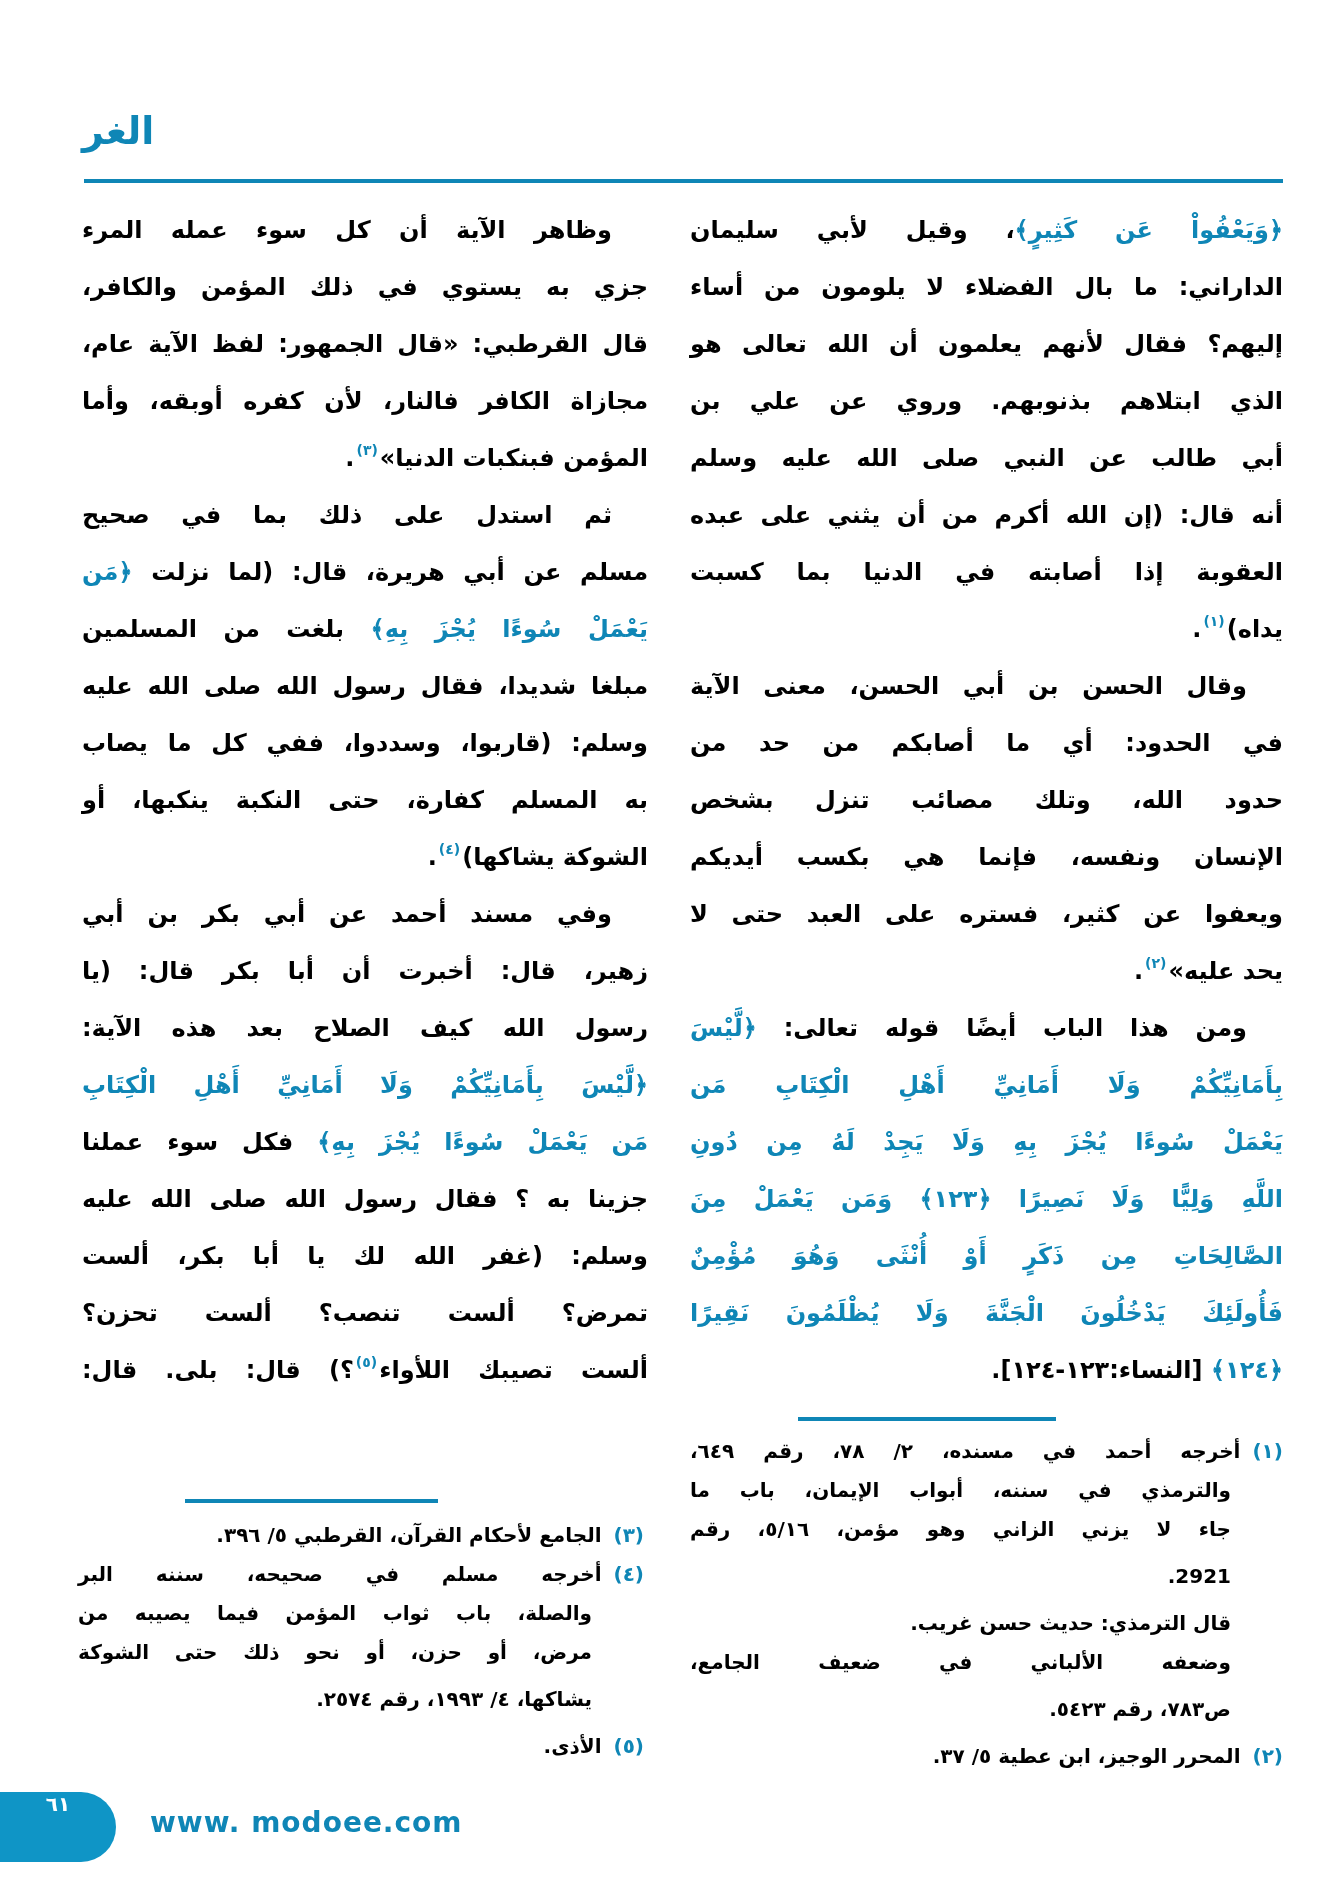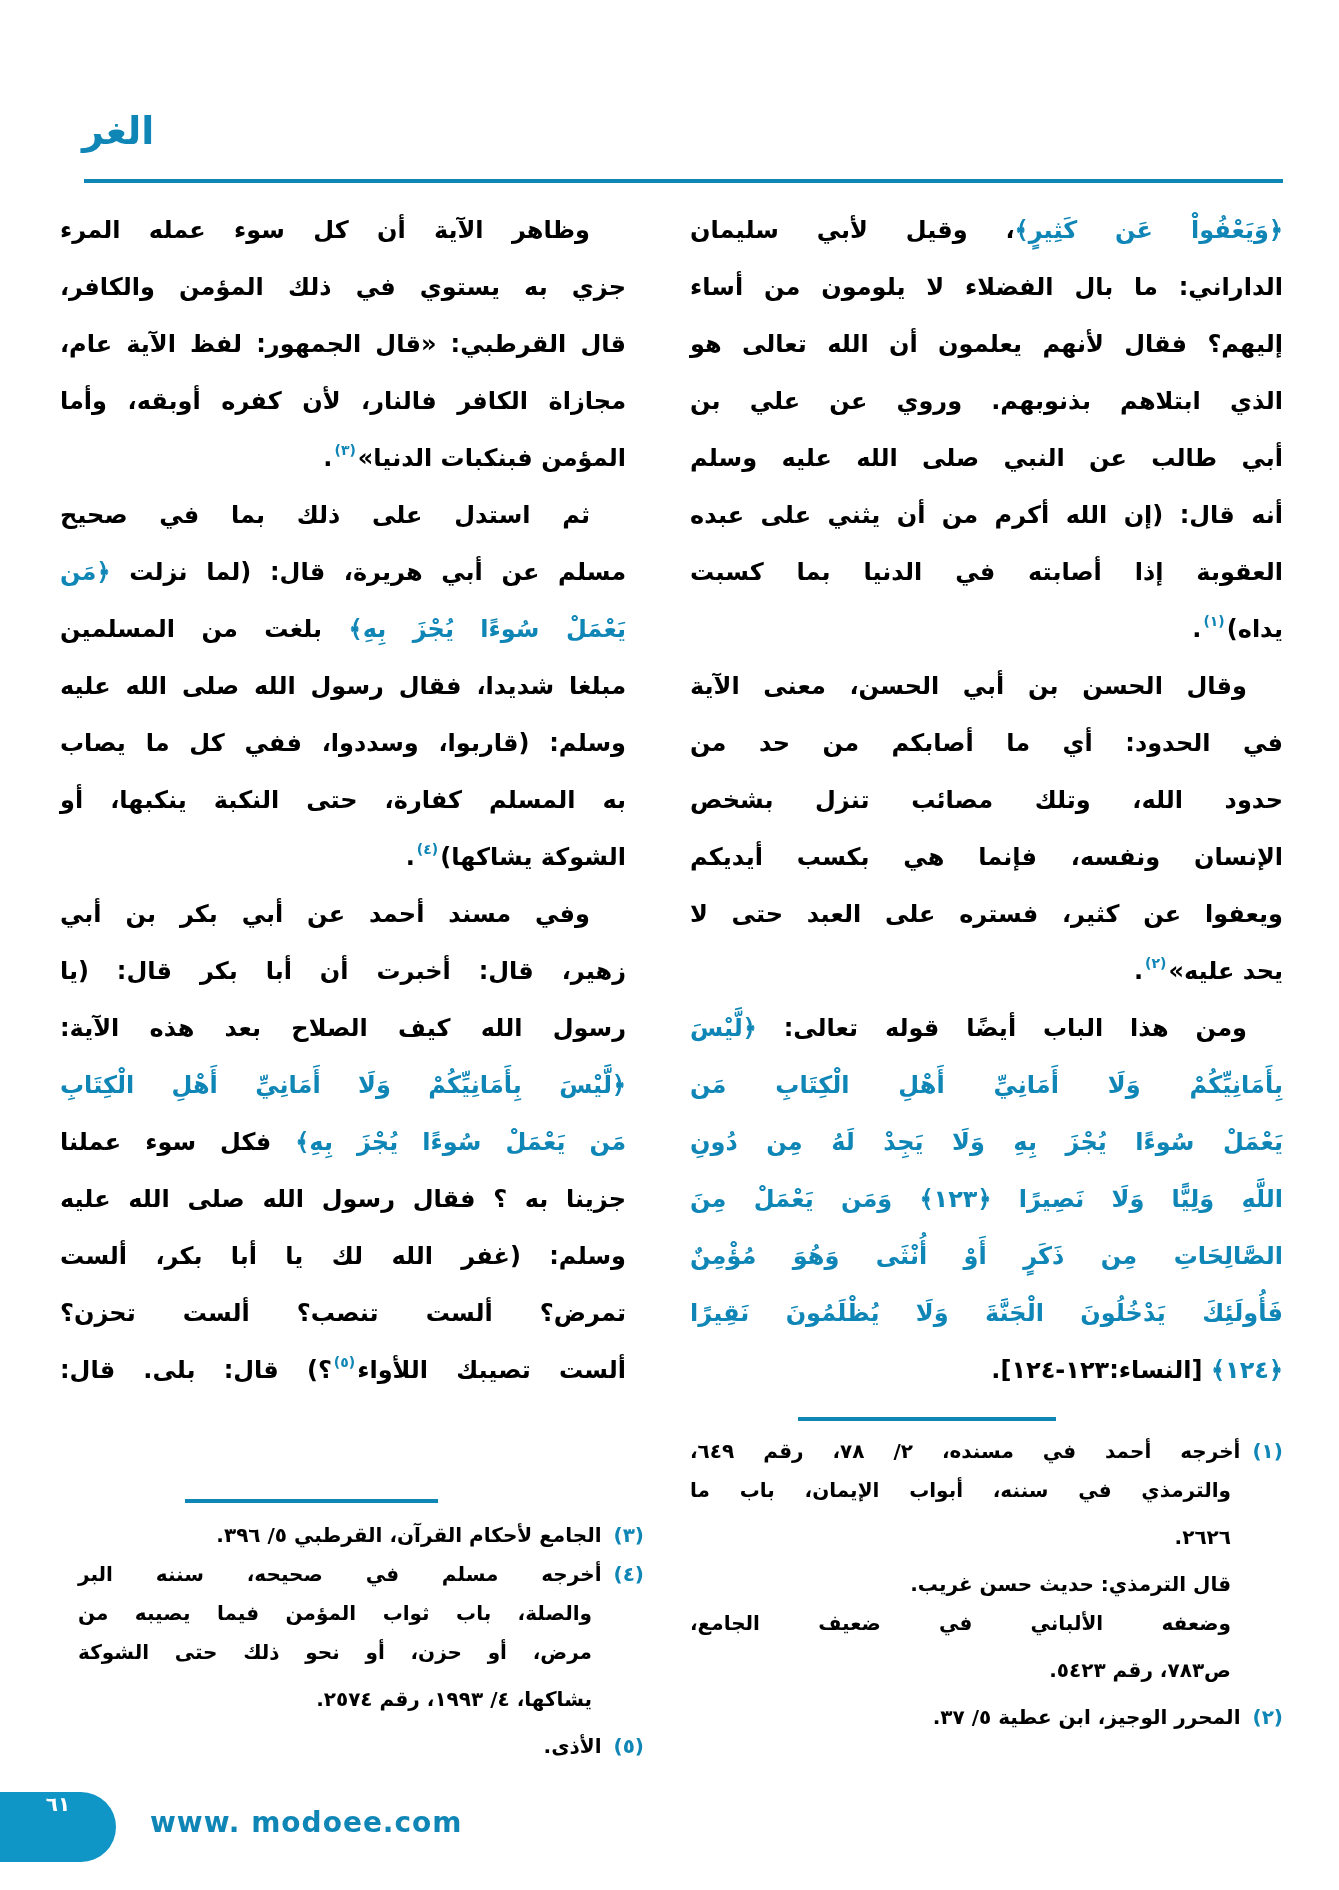--- a/index.html
+++ b/index.html
@@ -28,21 +28,21 @@
     position:absolute;top:179px;left:84px;
     width:1199px;height:4px;
     background:var(--accent);
   }
   .col{
     position:absolute;top:202px;
     direction:rtl;
     color:var(--ink);
   }
   #col-right{left:690px;width:593px;}
-  #col-left{left:60px;width:566px;}
+  #col-left{left:82px;width:566px;}
   .line{
     height:57px;line-height:57px;
     font-size:24px;font-weight:bold;
     white-space:nowrap;
     text-align:justify;
     text-align-last:justify;
     text-justify:inter-word;
   }
   .line.end{text-align-last:right;}
   .line.indent{padding-right:36px;}
@@ -142,21 +142,22 @@
       <div class="line"><span>تمرض؟ ألست تنصب؟ ألست تحزن؟</span></div>
       <div class="line"><span>ألست تصيبك اللأواء</span><span class="fnref">(٥)</span><span>؟) قال: بلى. قال:</span></div>
     </div>
 
   <div class="fn-rule fn-rule-right"></div>
   <div class="fn-rule fn-rule-left"></div>
 
   <div class="fns" id="fn-right">
       <div class="fnline"><span class="fnmark">(١)</span><span>أخرجه أحمد في مسنده، ٢/ ٧٨، رقم ٦٤٩،</span></div>
       <div class="fnline cont"><span>والترمذي في سننه، أبواب الإيمان، باب ما</span></div>
-      <div class="fnline end cont"><span>٢٦٢٦.</span></div>
+      <div class="fnline cont"><span>جاء لا يزني الزاني وهو مؤمن، ٥/١٦، رقم</span></div>
+      <div class="fnline end cont"><span>2921.</span></div>
       <div class="fnline end cont"><span>قال الترمذي: حديث حسن غريب.</span></div>
       <div class="fnline cont"><span>وضعفه الألباني في ضعيف الجامع،</span></div>
       <div class="fnline end cont"><span>ص٧٨٣، رقم ٥٤٢٣.</span></div>
       <div class="fnline end"><span class="fnmark">(٢)</span><span>المحرر الوجيز، ابن عطية ٥/ ٣٧.</span></div>
     </div>
   <div class="fns" id="fn-left">
       <div class="fnline end"><span class="fnmark">(٣)</span><span>الجامع لأحكام القرآن، القرطبي ٥/ ٣٩٦.</span></div>
       <div class="fnline"><span class="fnmark">(٤)</span><span>أخرجه مسلم في صحيحه، سننه البر</span></div>
       <div class="fnline cont"><span>والصلة، باب ثواب المؤمن فيما يصيبه من</span></div>
       <div class="fnline cont"><span>مرض، أو حزن، أو نحو ذلك حتى الشوكة</span></div>

